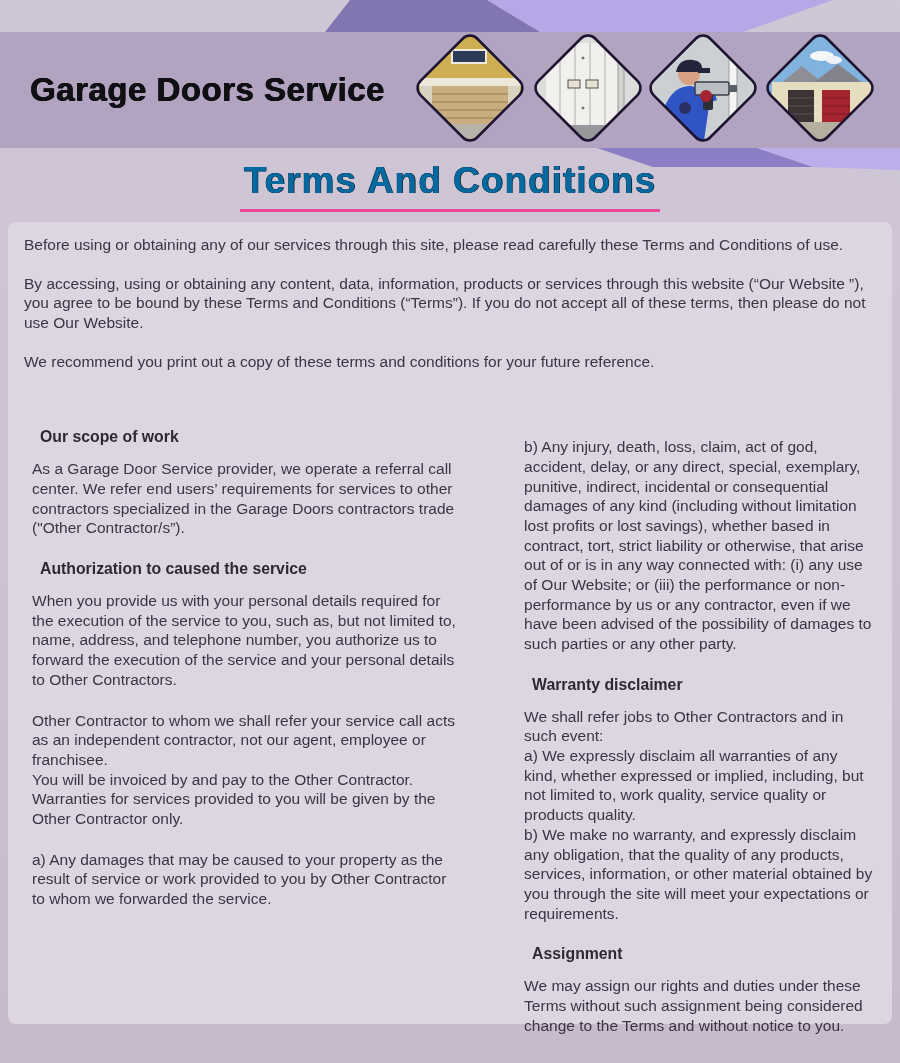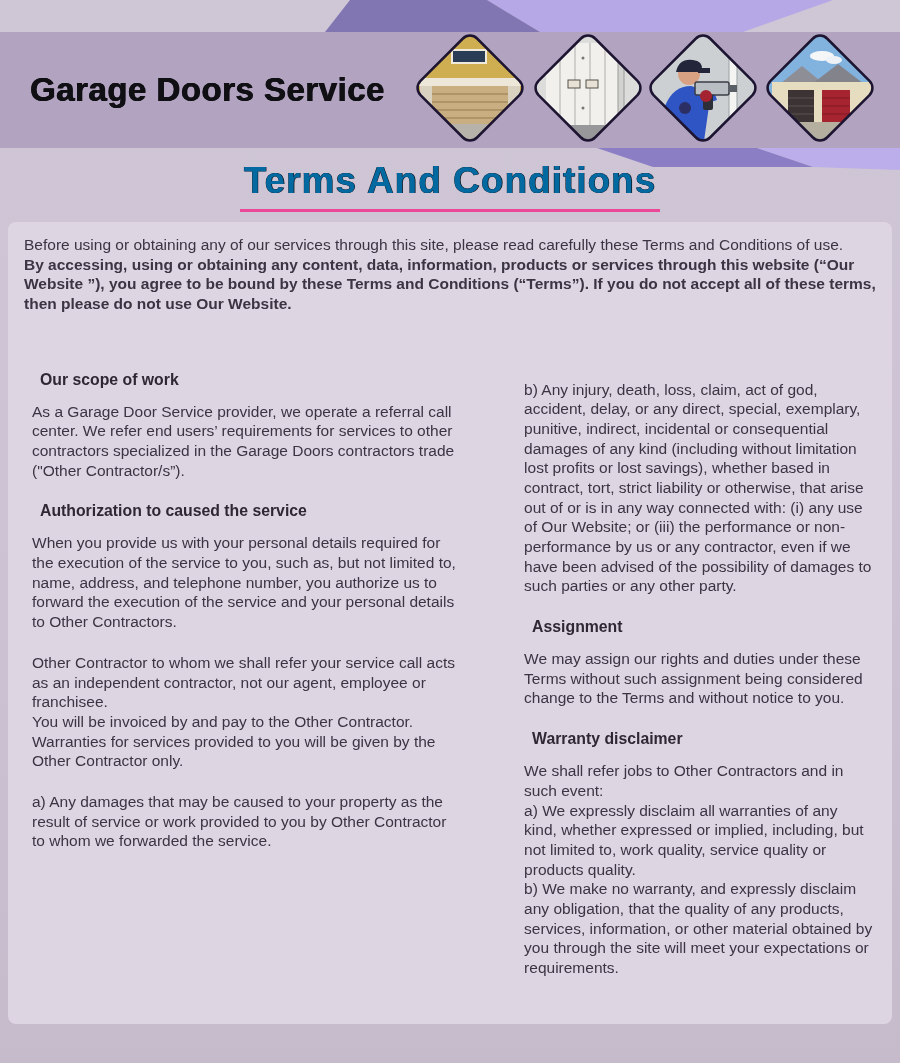--- a/index.html
+++ b/index.html
@@ -45,21 +45,21 @@
   
   .content-box{
     position:absolute;left:8px;top:222px;width:884px;height:802px;
     background:#ded5e2;
     border-radius:8px;
     box-sizing:border-box;
     padding:13px 14px 0 12px;
     font-size:15.5px;line-height:1.27;
   }
   .intro p{margin:0 0 0 4px;}
-  .intro p + p{font-weight:bold;}
+  .intro p + p{margin-top:19px;}
   .cols{display:flex;margin-top:44px;padding-left:8px;}
   .col-left{width:446px;}
   .col-right{width:366px;margin-left:56px;margin-top:18px;}
   .col section{margin:0 0 21px 0;}
   .col h3{
     margin:12px;font-size:15.8px;font-weight:bold;color:#2e2834;
     line-height:1.27;
   }
   .col h3:empty{display:none;}
   .col p{margin:4px;white-space:pre-line;}
@@ -199,20 +199,21 @@
   </div>
 
   <div class="page-title-wrap">
     <h2 class="page-title">Terms And Conditions</h2>
   </div>
 
   <div class="content-box">
     <div class="intro">
       <p>Before using or obtaining any of our services through this site, please read carefully these Terms and Conditions of use.</p>
       <p>By accessing, using or obtaining any content, data, information, products or services through this website (“Our Website ”), you agree to be bound by these Terms and Conditions (“Terms”). If you do not accept all of these terms, then please do not use Our Website.</p>
+      <p>We recommend you print out a copy of these terms and conditions for your future reference.</p>
     </div>
 
     <div class="cols">
       <div class="col col-left">
         <section>
           <h3>Our scope of work</h3>
           <p>As a Garage Door Service provider, we operate a referral call center. We refer end users’ requirements for services to other contractors specialized in the Garage Doors contractors trade ("Other Contractor/s”).</p>
         </section>
         <section>
           <h3>Authorization to caused the service</h3>
@@ -226,28 +227,28 @@
         <section>
 
           <p>a) Any damages that may be caused to your property as the result of service or work provided to you by Other Contractor to whom we forwarded the service.</p>
         </section>
       </div>
 
       <div class="col col-right">
         <section>
 
           <p>b) Any injury, death, loss, claim, act of god, accident, delay, or any direct, special, exemplary, punitive, indirect, incidental or consequential damages of any kind (including without limitation lost profits or lost savings), whether based in contract, tort, strict liability or otherwise, that arise out of or is in any way connected with: (i) any use of Our Website; or (iii) the performance or non-performance by us or any contractor, even if we have been advised of the possibility of damages to such parties or any other party.</p>
-        </section>
-        <section>
-          <h3>Assignment</h3>
-          <p>We may assign our rights and duties under these Terms without such assignment being considered change to the Terms and without notice to you.</p>
         </section>
         <section>
           <h3>Warranty disclaimer</h3>
           <p>We shall refer jobs to Other Contractors and in such event:
 a) We expressly disclaim all warranties of any kind, whether expressed or implied, including, but not limited to, work quality, service quality or products quality.
 b) We make no warranty, and expressly disclaim any obligation, that the quality of any products, services, information, or other material obtained by you through the site will meet your expectations or requirements.</p>
         </section>
+        <section>
+          <h3>Assignment</h3>
+          <p>We may assign our rights and duties under these Terms without such assignment being considered change to the Terms and without notice to you.</p>
+        </section>
       </div>
     </div>
   </div>
 
 </div>
 
 </body></html>

